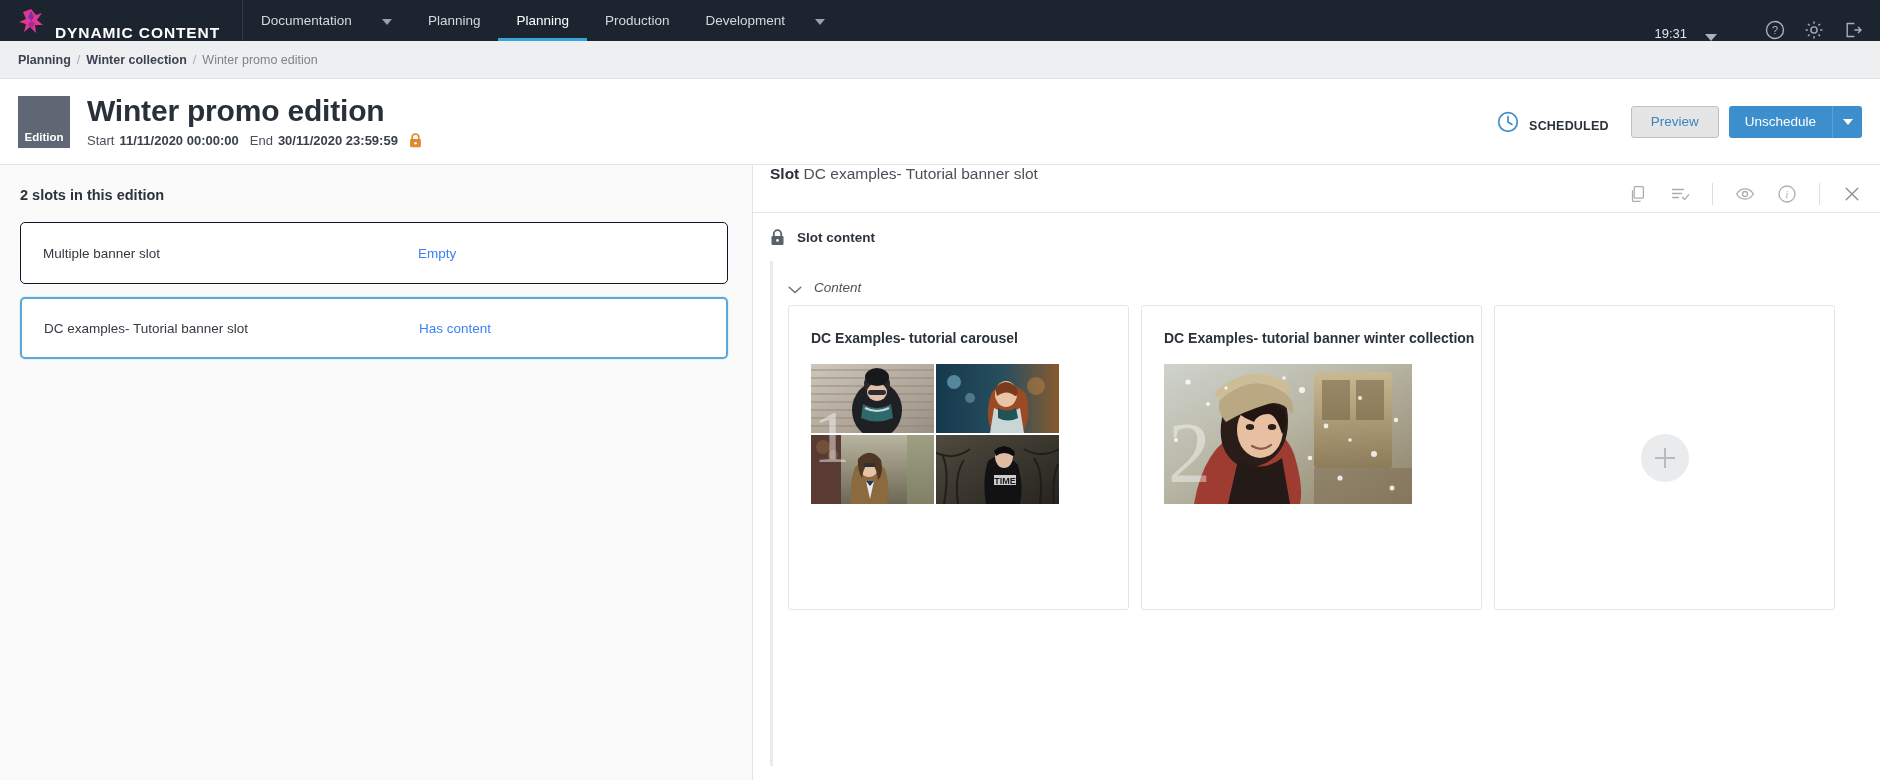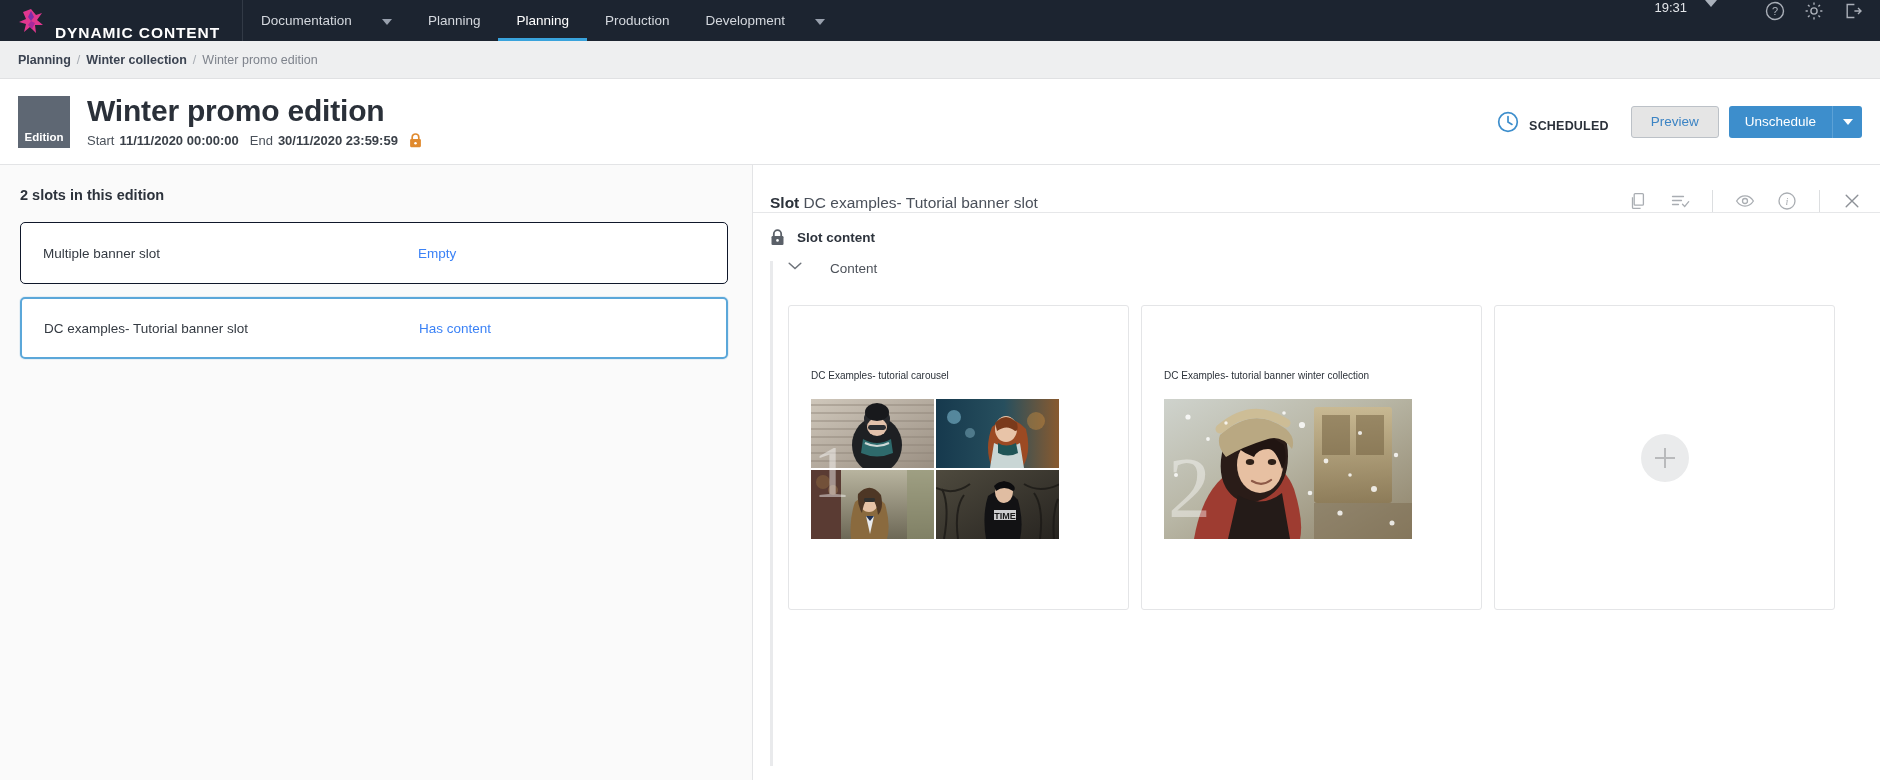--- a/index.html
+++ b/index.html
@@ -54,21 +54,21 @@
   }
   .nav-caret {
     position: absolute; right: 18px; top: 50%;
     width: 0; height: 0; margin-top: -2px;
     border-left: 5px solid transparent;
     border-right: 5px solid transparent;
     border-top: 6px solid #98a0ad;
   }
   .topnav-right {
     margin-left: auto;
-    display: flex; align-items: flex-start;
+    display: flex; align-items: flex-end;
     gap: 0px; padding-right: 16px;
   }
   .clock-time { font-size: 13px; color: #e2e5e9; padding-right: 18px; }
   .right-caret {
     width: 0; height: 0;
     border-left: 6px solid transparent;
     border-right: 6px solid transparent;
     border-top: 7px solid #aab1bb;
     margin-right: 30px;
     cursor: pointer;
@@ -177,62 +177,63 @@
     border: 2px solid #5ba7d9;
     box-shadow: 0 0 0 1px rgba(91,167,217,.12);
   }
   .slot-name { font-size: 13.5px; color: #343a42; width: 375px; }
   .slot-status { font-size: 13.5px; color: #3b82f6; }
 
   .right-pane { flex: 1; background: #ffffff; display: flex; flex-direction: column; }
   .slot-header {
     height: 48px;
     border-bottom: 1px solid #e6e7e9;
-    display: flex; align-items: flex-end;
+    display: flex; align-items: flex-start;
     padding: 0 18px 0 17px;
+    flex-direction: column;
   }
   .slot-header-title { font-size: 15.5px; color: #4a505a; }
   .slot-header-title b { color: #2b313a; font-weight: bold; }
   .slot-header-icons { margin-left: auto; display: flex; align-items: center; gap: 0; }
   .hicon { width: 20px; height: 20px; margin-left: 22px; cursor: pointer; }
   .hdivider { width: 1px; height: 22px; background: #dcdee0; margin-left: 22px; }
 
   .slot-content-row {
     height: 48px;
     display: flex; align-items: center;
     padding-left: 17px; gap: 12px;
   }
   .slot-content-label { font-size: 13.5px; font-weight: bold; color: #2d333c; }
 
   .content-section { display: flex; flex: 1; padding-left: 17px; }
   .vrule { width: 3px; background: #e9eaec; margin-right: 15px; margin-bottom: 14px; }
   .content-body { flex: 1; padding-right: 22px; }
   .content-toggle {
-    display: flex; align-items: flex-start; gap: 28px;
-    height: 34px; cursor: pointer; margin-bottom: 10px;
+    display: flex; align-items: flex-end; gap: 12px;
+    height: 34px; cursor: pointer; margin-bottom: 10px; font-style: italic;
   }
   .content-toggle-label { font-size: 13.5px; color: #4d525a; }
   .cards-row { display: flex; gap: 12px; }
   .content-card {
     width: 341px; height: 305px;
     background: #ffffff;
     border: 1px solid #e4e5e7;
     border-radius: 3px;
     padding: 24px 22px 0 22px;
     cursor: pointer;
     position: relative;
     overflow: hidden;
   }
   .content-card.empty {
     display: flex; align-items: center; justify-content: center;
     padding: 0;
   }
   .card-title {
-    font-size: 10px; font-weight: normal; color: #2c323a;
-    margin-bottom: 18px; white-space: nowrap; margin-top: 40px;
+    font-size: 14px; font-weight: bold; color: #2c323a;
+    margin-bottom: 18px; white-space: nowrap;
   }
   .plus-circle {
     width: 48px; height: 48px; border-radius: 50%;
     background: #eaebec;
     display: flex; align-items: center; justify-content: center;
   }
   .plus-glyph { position: relative; width: 20px; height: 20px; }
   .plus-glyph::before, .plus-glyph::after {
     content:""; position:absolute; background:#b9babc;
   }

